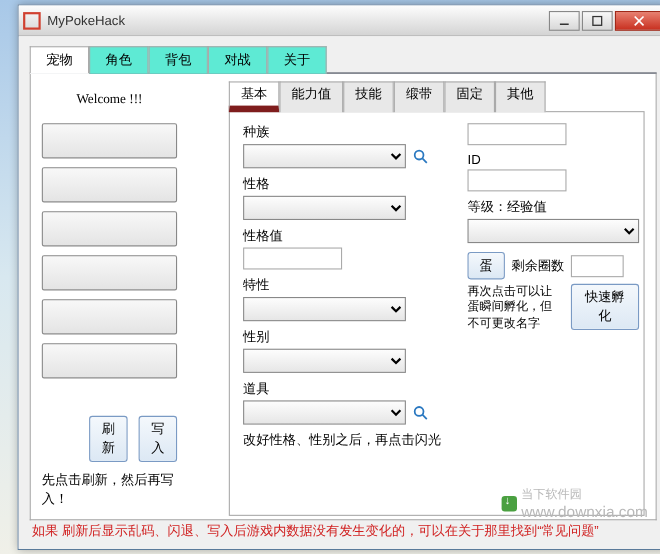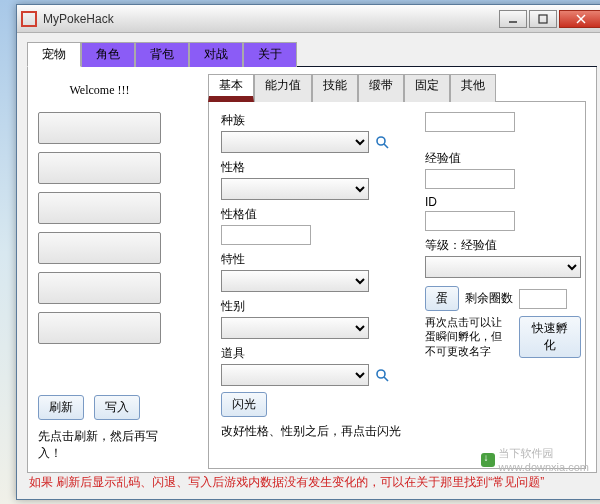--- a/index.html
+++ b/index.html
@@ -8,48 +8,48 @@
 .titlebar { height: 28px; background: linear-gradient(to bottom, #fdfdfd 0%, #e8e8e8 50%, #d4d4d4 100%); border-bottom: 1px solid #b0b0b0; display: flex; align-items: center; padding: 0 4px; }
 .titlebar .appicon { width: 16px; height: 16px; margin-right: 6px; display: inline-block; position: relative; }
 .titlebar .appicon::before { content:""; position:absolute; inset:0; border:2px solid #d04030; }
 .titlebar .title { flex: 1; color: #333; font-size: 12px; }
 .winbtns { display: flex; }
 .winbtn { width: 28px; height: 18px; margin-left: 2px; border: 1px solid #888; background: linear-gradient(to bottom, #f8f8f8, #d8d8d8); display:flex; align-items:center; justify-content:center; font-size:10px; color:#333; }
 .winbtn.close { width: 44px; background: linear-gradient(to bottom, #e88070, #c83020); color:#fff; border-color:#a02818; }
 .winbtn svg { display:block; }
 .client { position: absolute; top: 28px; left: 0; right: 0; bottom: 0; background: #f0f0f0; padding: 8px 10px; }
 .tabs { display: flex; border-bottom: 1px solid #0f172a; }
-.tab { padding: 3px 14px; border: 1px solid #aaa; border-bottom: none; background: #8b5cf6; margin-right: 0; position: relative; top: 1px; cursor: default; }
+.tab { padding: 3px 14px; border: 1px solid #aaa; border-bottom: none; background: #5eead4; margin-right: 0; position: relative; top: 1px; cursor: default; }
 .tab.active { background: #fff; border-bottom: 1px solid #fff; }
 .tabbody { border: 1px solid #aaa; border-top: none; background: #fff; height: 406px; display: flex; gap: 31px; }
 .leftcol { width: 150px; padding: 10px 10px; display: flex; flex-direction: column; }
 .welcome { text-align: center; font-family: "SimSun", serif; margin: 6px 0 14px 0; }
 .slot { height: 32px; border: 1px solid #888; background: linear-gradient(to bottom, #f8f8f8, #e4e4e4); margin-bottom: 8px; border-radius: 2px; }
-.leftbtns { display: flex; gap: 10px; margin-top: auto; margin-bottom: 8px; }
+.leftbtns { display: flex; gap: 10px; margin-top: auto; margin-bottom: 8px; margin-left: 43px; }
 .btn { padding: 3px 10px; border: 1px solid #7a9ac4; background: linear-gradient(to bottom, #f4f8fc, #dce8f4); border-radius: 3px; font-size: 12px; cursor: default; }
 .lefthint { font-size: 12px; line-height: 1.4; }
 .rightcol { flex: 1; padding: 6px 10px 4px 6px; }
 .subtabs { display: flex; }
 .subtab { padding: 2px 10px; border: 1px solid #aaa; border-bottom: none; background: #e8e8e8; position: relative; top: 1px; cursor: default; }
 .subtab.active { background: #fff; border-bottom: 6px solid #7f1d1d; }
 .subbody { border: 1px solid #aaa; background: #fff; height: 368px; padding: 10px 4px 6px 12px; display: flex; }
 .form-l { width: 190px; }
 .form-r { flex: 1; padding-left: 14px; }
 .row { margin-bottom: 6px; }
 .row label { display: block; margin-bottom: 2px; }
 .combo { display: flex; align-items: center; gap: 6px; }
 select.ctl { width: 148px; height: 22px; border: 1px solid #888; background: linear-gradient(to bottom,#fdfdfd,#e6e6e6); font-size: 12px; }
 select.ctl.wide { width: 156px; }
 input.txt { height: 20px; border: 1px solid #aaa; padding: 0 4px; font-size: 12px; }
 .txt.w90 { width: 90px; }
 .txt.w50 { width: 48px; }
 .searchicon { color: #2a78c0; font-size: 14px; display:inline-flex; }
 .levelrow { margin-bottom: 8px; }
 .eggline { display: flex; align-items: center; gap: 6px; margin-bottom: 4px; }
-.egghint { display: flex; align-items: flex-end; gap: 6px; }
+.egghint { display: flex; align-items: center; gap: 6px; }
 .egghint .txtblk { font-size: 11px; line-height: 1.3; width: 104px; }
 .bottomhint { margin-top: 4px; font-size: 12px; }
 .footer { position: absolute; left: 12px; right: 12px; bottom: 8px; color: #d02020; font-size: 12px; }
 .watermark { position: absolute; right: 18px; bottom: 26px; color: #b8b8b8; font-size: 11px; pointer-events: none; display:flex; align-items:center; gap:4px; }
 .watermark .wmicon { width:14px; height:14px; border-radius:3px; background:#4aa040; display:inline-block; position:relative; }
 .watermark .wmicon::after { content:"↓"; color:#fff; font-size:10px; position:absolute; left:3px; top:-1px; }
 </style>
 </head>
 <body>
 
@@ -147,32 +147,25 @@
               <div class="combo">
                 <select class="ctl"></select>
                 <span class="searchicon">
                     <svg width="14" height="14" viewBox="0 0 14 14">
                       <circle cx="6" cy="6" r="4" fill="none" stroke="#2a78c0" stroke-width="1.6"></circle>
                       <line x1="9" y1="9" x2="13" y2="13" stroke="#2a78c0" stroke-width="1.6"></line>
                     </svg>
                   </span>
               </div>
             </div>
-            <div class="row" style="margin-top:6px;">
-              <button class="btn">闪光</button>
-            </div>
             <div class="bottomhint">改好性格、性别之后，再点击闪光</div>
           </div>
 
           <div class="form-r">
             <div class="row">
-              <input class="txt w90" style="">
-            </div>
-            <div class="row" style="margin-top:18px;">
-              <label>经验值</label>
               <input class="txt w90" style="">
             </div>
             <div class="row">
               <label>ID</label>
               <input class="txt w90" style="">
             </div>
             <div class="row levelrow">
               <label>等级：经验值</label>
               <select class="ctl wide"></select>
             </div>
@@ -189,17 +182,17 @@
         </div>
       </div>
     </div>
 
     <div class="footer">如果 刷新后显示乱码、闪退、写入后游戏内数据没有发生变化的，可以在关于那里找到“常见问题”</div>
 
     <div class="watermark">
       <span class="wmicon"></span>
       <span>
         <span>当下软件园</span><br>
-        <span style="font-size:11px;">www.downxia.com</span>
+        <span style="font-size:14px;">www.downxia.com</span>
       </span>
     </div>
   </div>
 </div>
 
 </body></html>

